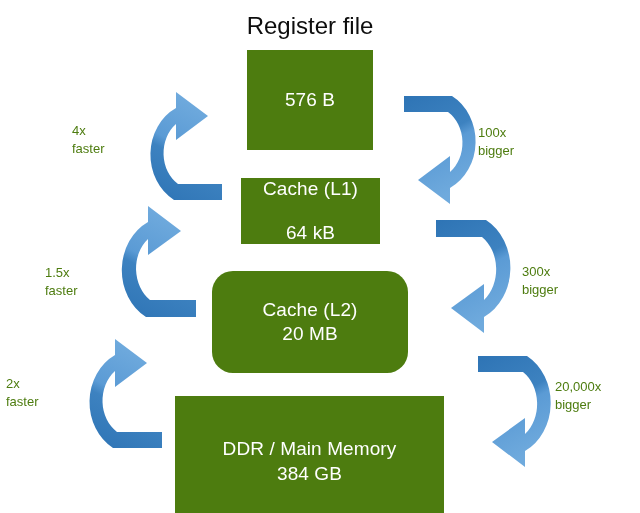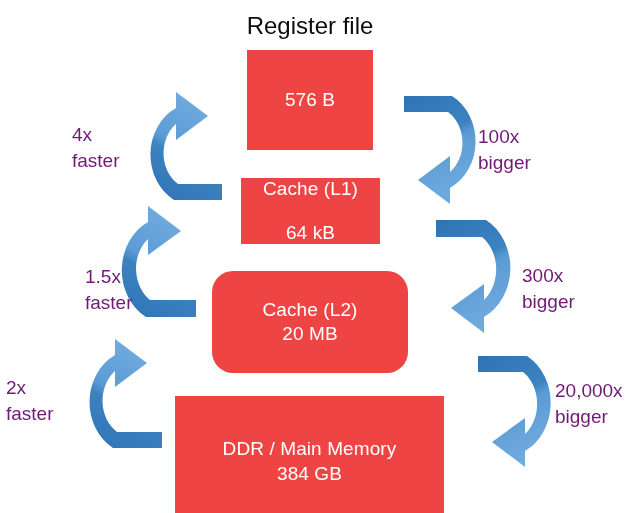--- a/index.html
+++ b/index.html
@@ -15,21 +15,21 @@
     width: 640px;
     height: 513px;
     background: #ffffff;
     overflow: hidden;
   }
 
   
   .mem-box {
     position: absolute;
     box-sizing: border-box;
-    background: #ef4444;
+    background: #4d7c0f;
     color: #ffffff;
     display: flex;
     flex-direction: column;
     align-items: center;
     justify-content: center;
     text-align: center;
     line-height: 1.28;
     font-size: 19px;
     letter-spacing: 0.1px;
   }
@@ -48,32 +48,32 @@
     top: 12px;
     width: 210px;
     text-align: center;
     font-size: 24px;
     color: #0d0d0d;
   }
 
   
   .side-label {
     position: absolute;
-    font-size: 19px;
-    color: #701a75;
+    font-size: 13px;
+    color: #4d7c0f;
     line-height: 1.35;
     white-space: nowrap;
   }
   .side-label .ln { display: block; }
 
   .label-left  { text-align: left; }
   .label-right { text-align: left; }
 
   #label-4x       { left: 72px;  top: 122px; }
-  #label-15x      { left: 45px;  top: 264px; margin-left: 40px; }
+  #label-15x      { left: 45px;  top: 264px; }
   #label-2x       { left: 6px;   top: 375px; }
   #label-100x     { left: 478px; top: 124px; }
   #label-300x     { left: 522px; top: 263px; }
   #label-20000x   { left: 555px; top: 378px; }
 
   
   .arrow {
     position: absolute;
   }
   .arrow svg { display: block; overflow: visible; }

